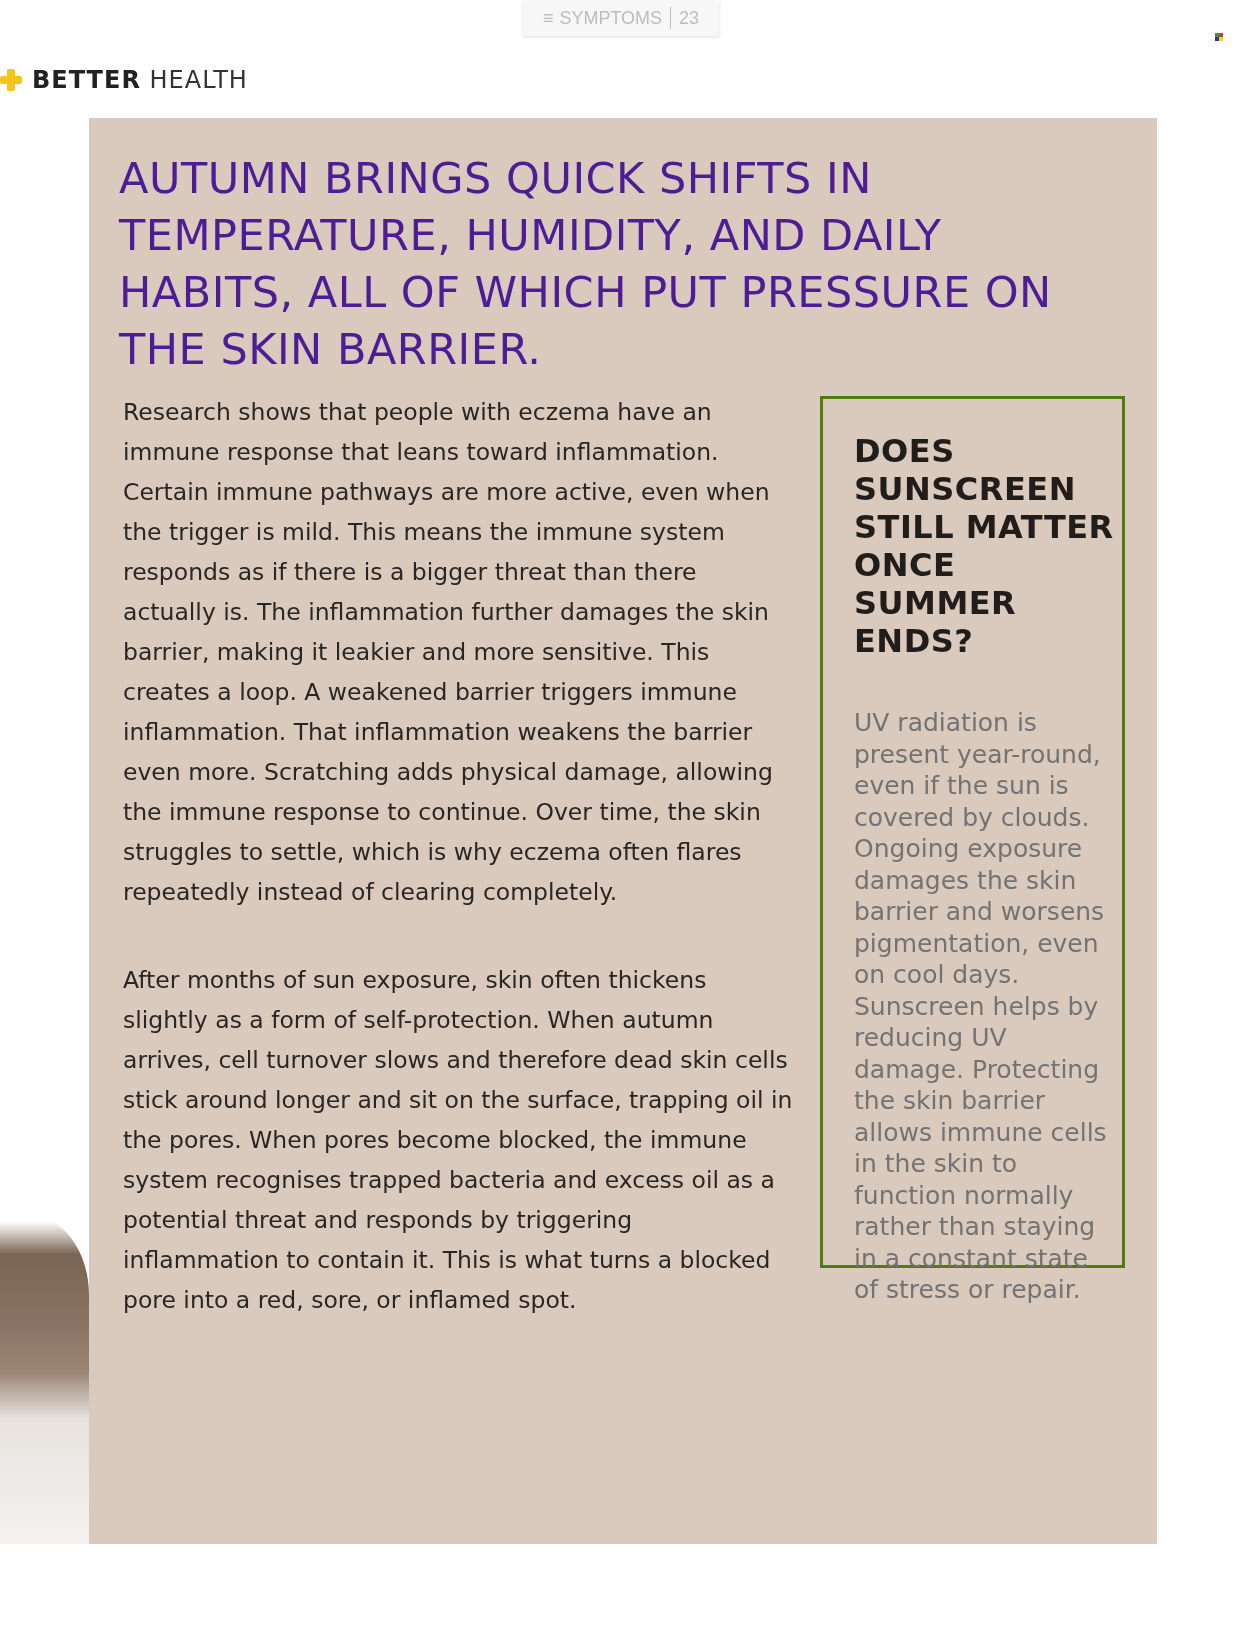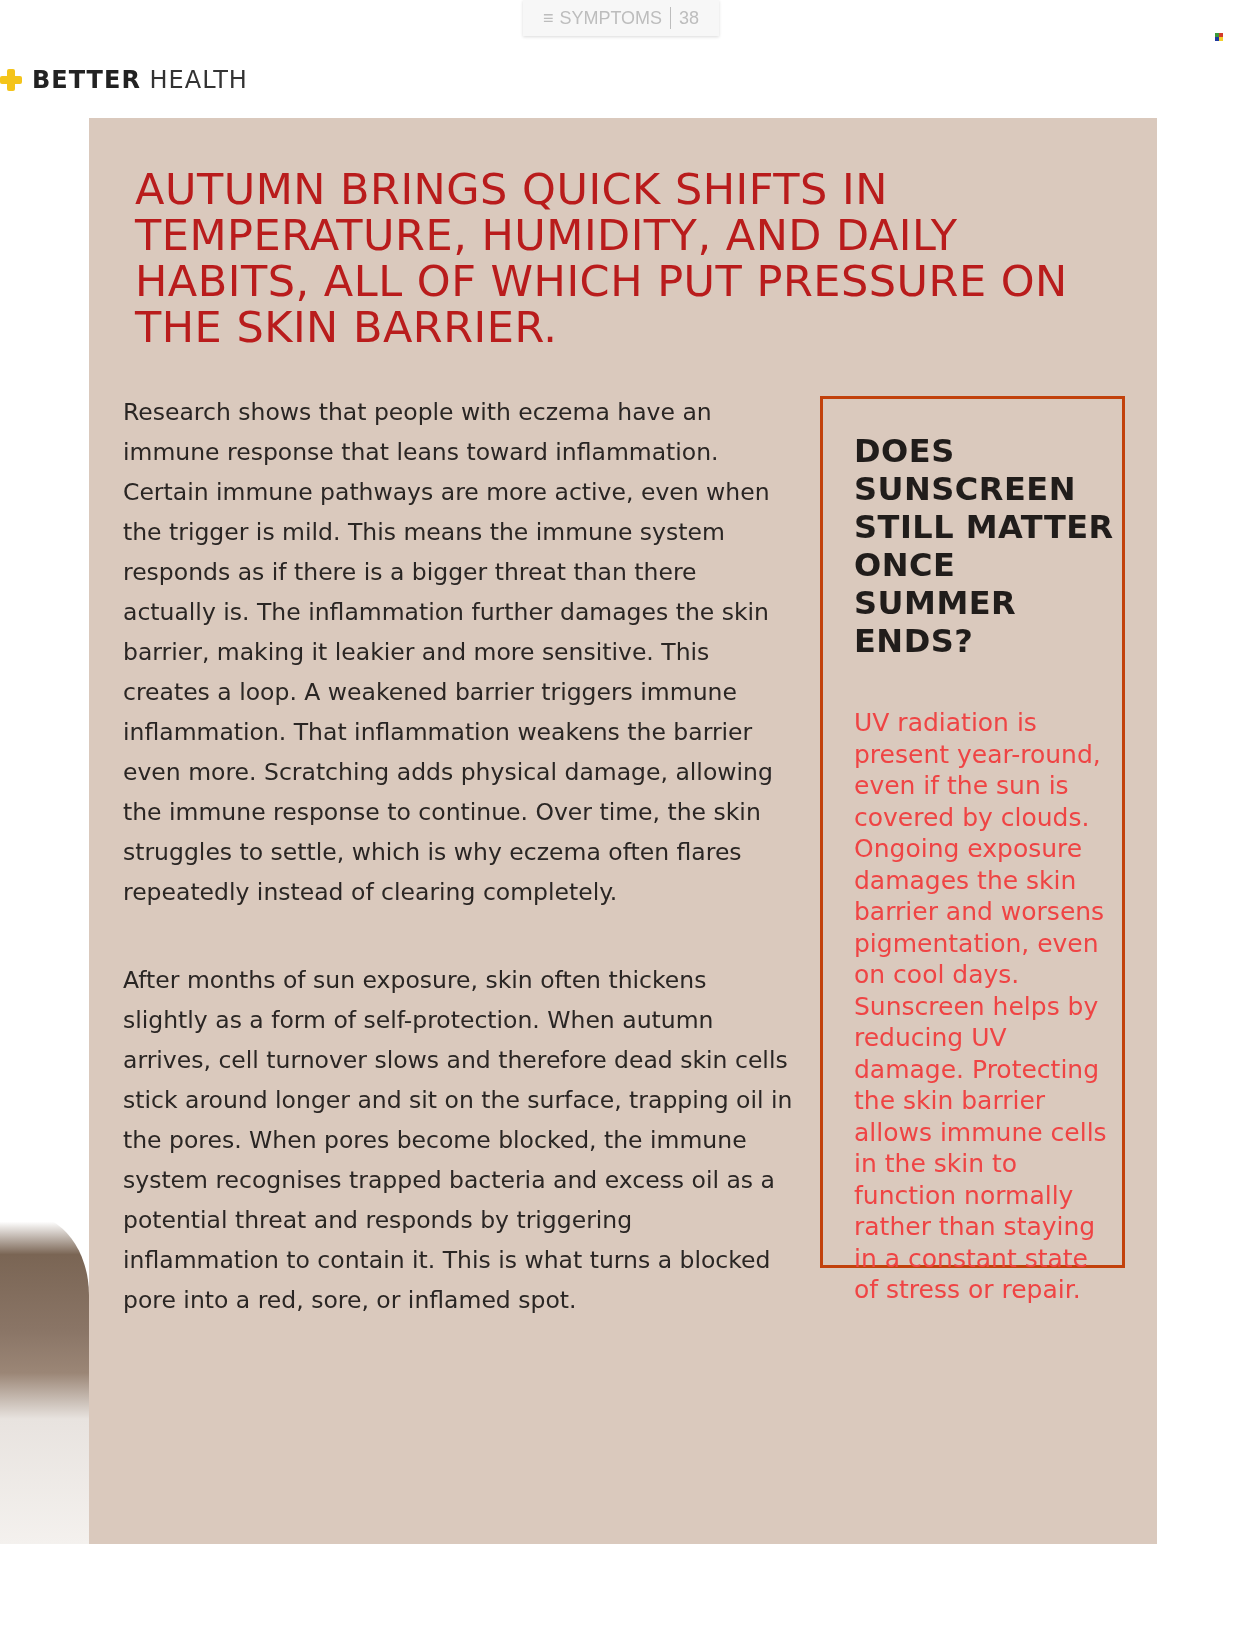--- a/index.html
+++ b/index.html
@@ -37,56 +37,56 @@
     position:absolute; left:89px; top:118px; width:1068px; height:1426px;
     background:#dac9bd;
   }
   .photo {
     position:absolute; left:0; top:1215px; width:89px; height:329px;
     background:linear-gradient(180deg, #ffffff 0%, #ffffff 2%, #7a6554 12%, #8a7566 35%, #9b8676 48%, #e8e3df 62%, #f4f1ee 100%);
     border-top-right-radius:60px 80px;
   }
   .pull-quote {
     position:absolute; left:119px; top:150px; width:980px;
-    font-family:"DejaVu Sans", sans-serif; font-weight:200; font-size:43px; line-height:46px;
-    color:#b91c1c; letter-spacing:0.5px; margin:16px; font-weight:normal;
+    font-family:"DejaVu Sans", sans-serif; font-weight:200; font-size:43px; line-height:57px;
+    color:#4c1d95; letter-spacing:0.5px; margin:0; font-weight:normal;
     -webkit-text-stroke:0;
   }
   .main-col { position:absolute; left:119px; top:388px; width:680px; }
   .main-col h2 {
     margin:0; font-family:"DejaVu Sans", sans-serif; font-weight:bold; font-size:23.5px;
     line-height:40px; letter-spacing:0.6px; color:#2a2624;
   }
   .main-col p {
     margin:4px; font-family:"DejaVu Sans", sans-serif; font-size:23.5px; line-height:40px; color:#2a2624;
   }
   .main-col .gap { height:40px; }
 
   .sidebar-box {
     position:absolute; left:820px; top:396px; width:305px; height:872px;
-    border:3px solid #c2410c; box-sizing:border-box;
+    border:3px solid #4d7c0f; box-sizing:border-box;
   }
   .sidebar-box h3 {
     position:absolute; left:31px; top:33px; margin:0; width:260px;
     font-family:"DejaVu Sans", sans-serif; font-weight:900; font-size:32px; line-height:38px;
     letter-spacing:0.5px; color:#211d1b;
   }
   .sidebar-box p {
     position:absolute; left:31px; top:308px; margin:0; width:265px;
-    font-family:"DejaVu Sans", sans-serif; font-size:25px; line-height:31.5px; color:#ef4444;
+    font-family:"DejaVu Sans", sans-serif; font-size:25px; line-height:31.5px; color:#737373;
   }
 </style>
 </head>
 <body>
 
 <div class="contents-tab">
   <span>≡</span>
   <span>SYMPTOMS</span>
   <span class="sep"></span>
-  <span>38</span>
+  <span>23</span>
 </div>
 
 <div class="corner-logo">
   <span></span>
     <span></span>
     <span></span>
     <span></span>
 </div>
 
 <div class="section-header">

